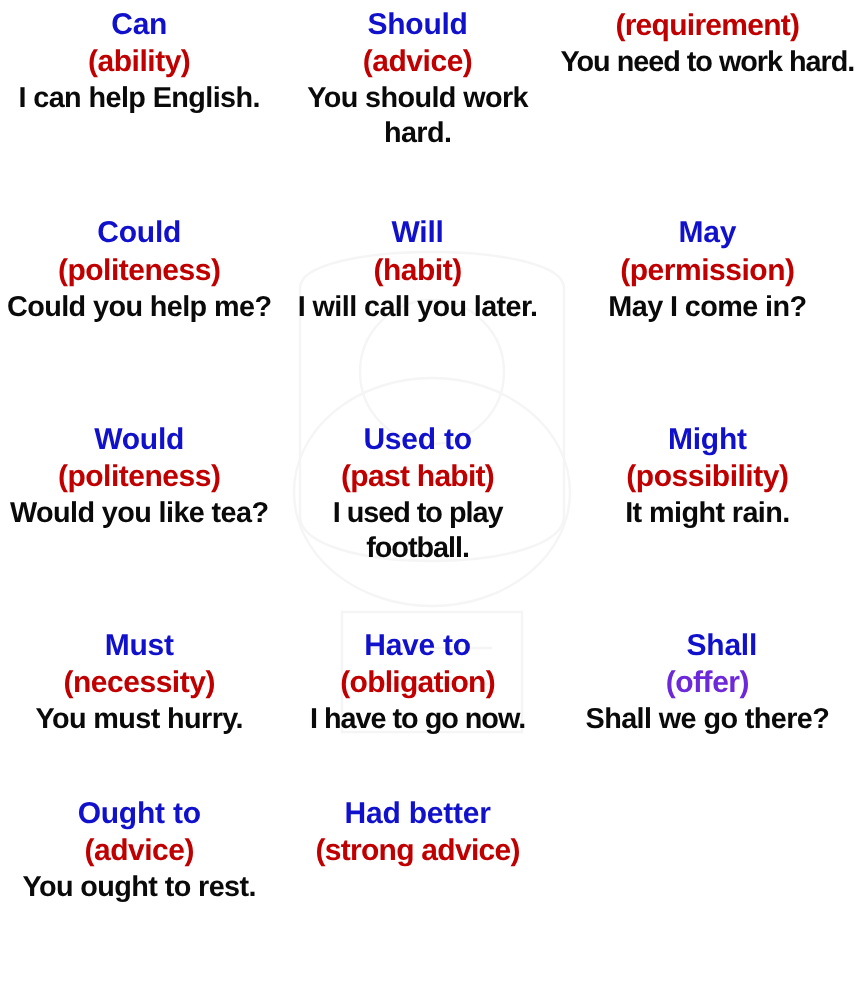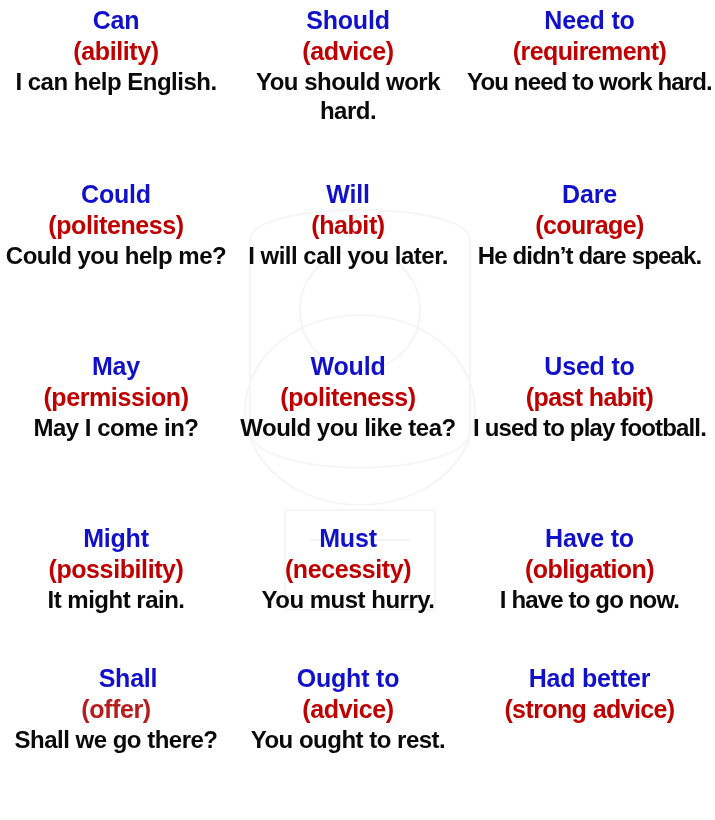--- a/index.html
+++ b/index.html
@@ -108,38 +108,32 @@
         <div class="modal" style="color: rgb(17, 17, 204);">Can</div>
         <div class="func" style="color: rgb(192, 0, 0);">(ability)</div>
         <div class="example" style="color: rgb(10, 10, 10);">I can help English.</div>
       </div>
       <div class="cell r1 c2">
         <div class="modal" style="color: rgb(17, 17, 204);">Should</div>
         <div class="func" style="color: rgb(192, 0, 0);">(advice)</div>
         <div class="example" style="color: rgb(10, 10, 10);">You should work hard.</div>
       </div>
       <div class="cell r1 c3">
-        <div class="modal" style="color: rgb(17, 17, 204);">Need to</div>
         <div class="func" style="color: rgb(192, 0, 0);">(requirement)</div>
         <div class="example" style="color: rgb(10, 10, 10);">You need to work hard.</div>
       </div>
       <div class="cell r2 c1">
         <div class="modal" style="color: rgb(17, 17, 204);">Could</div>
         <div class="func" style="color: rgb(192, 0, 0);">(politeness)</div>
         <div class="example" style="color: rgb(10, 10, 10);">Could you help me?</div>
       </div>
       <div class="cell r2 c2">
         <div class="modal" style="color: rgb(17, 17, 204);">Will</div>
         <div class="func" style="color: rgb(192, 0, 0);">(habit)</div>
         <div class="example" style="color: rgb(10, 10, 10);">I will call you later.</div>
-      </div>
-      <div class="cell r2 c3">
-        <div class="modal" style="color: rgb(17, 17, 204);">Dare</div>
-        <div class="func" style="color: rgb(192, 0, 0);">(courage)</div>
-        <div class="example" style="color: rgb(10, 10, 10);">He didn’t dare speak.</div>
       </div>
       <div class="cell r3 c1">
         <div class="modal" style="color: rgb(17, 17, 204);">May</div>
         <div class="func" style="color: rgb(192, 0, 0);">(permission)</div>
         <div class="example" style="color: rgb(10, 10, 10);">May I come in?</div>
       </div>
       <div class="cell r3 c2">
         <div class="modal" style="color: rgb(17, 17, 204);">Would</div>
         <div class="func" style="color: rgb(192, 0, 0);">(politeness)</div>
         <div class="example" style="color: rgb(10, 10, 10);">Would you like tea?</div>
@@ -159,21 +153,21 @@
         <div class="func" style="color: rgb(192, 0, 0);">(necessity)</div>
         <div class="example" style="color: rgb(10, 10, 10);">You must hurry.</div>
       </div>
       <div class="cell r4 c3">
         <div class="modal" style="color: rgb(17, 17, 204);">Have to</div>
         <div class="func" style="color: rgb(192, 0, 0);">(obligation)</div>
         <div class="example" style="color: rgb(10, 10, 10);">I have to go now.</div>
       </div>
       <div class="cell r5 c1">
         <div class="modal" style="color: rgb(17, 17, 204); margin-left: 24px;">Shall</div>
-        <div class="func" style="color: #b91c1c;">(offer)</div>
+        <div class="func" style="color: #6d28d9;">(offer)</div>
         <div class="example" style="color: rgb(10, 10, 10);">Shall we go there?</div>
       </div>
       <div class="cell r5 c2">
         <div class="modal" style="color: rgb(17, 17, 204);">Ought to</div>
         <div class="func" style="color: rgb(192, 0, 0);">(advice)</div>
         <div class="example" style="color: rgb(10, 10, 10);">You ought to rest.</div>
       </div>
       <div class="cell r5 c3">
         <div class="modal" style="color: rgb(17, 17, 204);">Had better</div>
         <div class="func" style="color: rgb(192, 0, 0);">(strong advice)</div>

